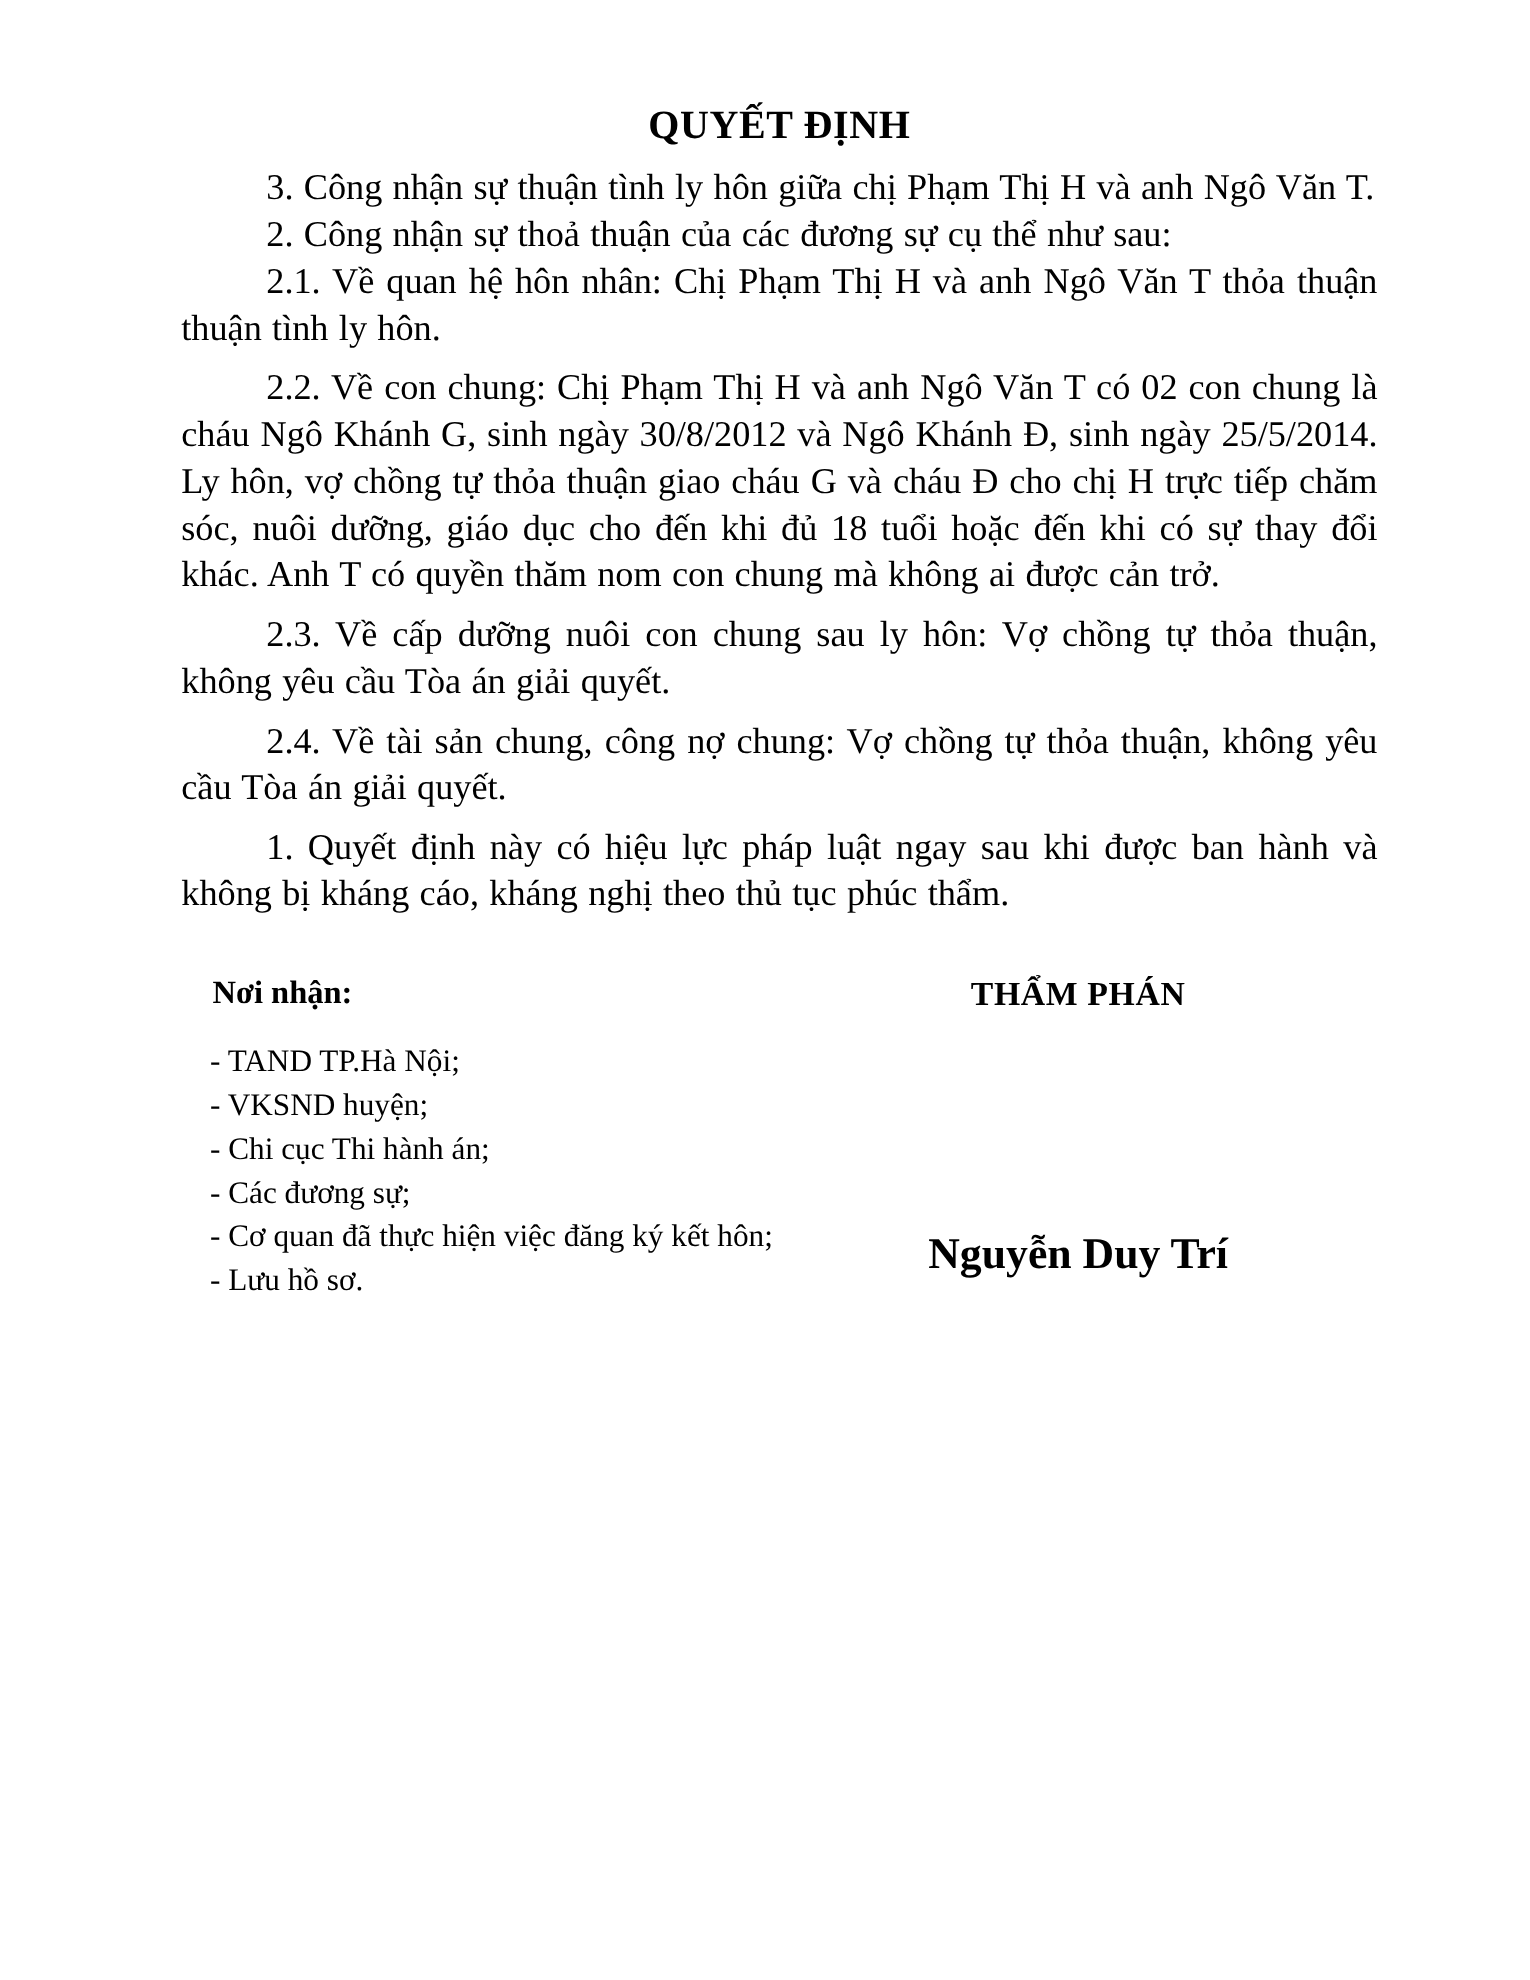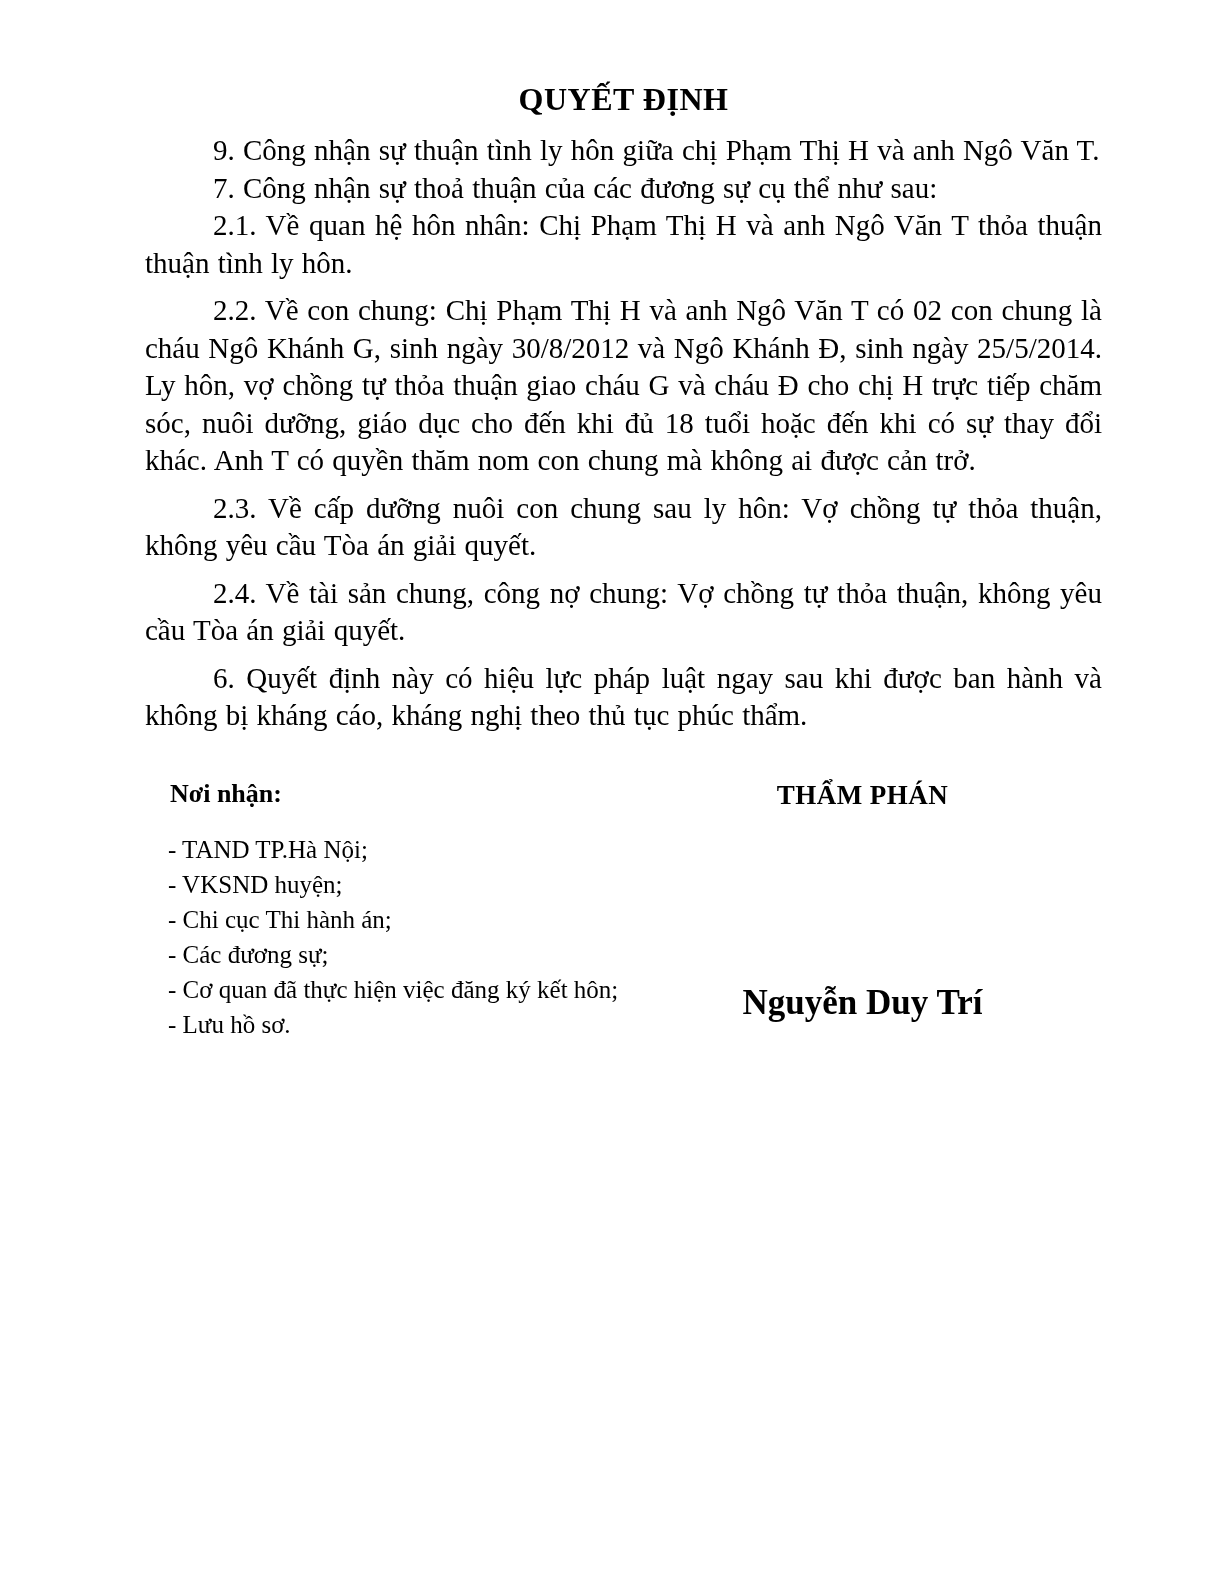--- a/index.html
+++ b/index.html
@@ -90,27 +90,27 @@
 </style>
 </head>
 <body>
 
 <div class="page">
   <div class="content">
 
     <h1 class="doc-title">QUYẾT ĐỊNH</h1>
 
     <div class="doc-body" id="doc-body">
-        <p><span>9. Công nhận sự thuận tình ly hôn giữa chị </span><b>Phạm Thị H</b><span> và anh </span><b>Ngô Văn T</b><span>.</span></p>
-        <p><span>7. Công nhận sự thoả thuận của các đương sự cụ thể như sau</span><b>:</b></p>
+        <p><span>3. Công nhận sự thuận tình ly hôn giữa chị </span><b>Phạm Thị H</b><span> và anh </span><b>Ngô Văn T</b><span>.</span></p>
+        <p><span>2. Công nhận sự thoả thuận của các đương sự cụ thể như sau</span><b>:</b></p>
         <p><span>2.1. Về quan hệ hôn nhân: Chị </span><b>Phạm Thị H</b><span> và anh </span><b>Ngô Văn T</b><span> thỏa thuận thuận tình ly hôn.</span></p>
         <p class="spaced"><span>2.2. Về con chung: Chị Phạm Thị H và anh Ngô Văn T có 02 con chung là cháu Ngô Khánh G, sinh ngày 30/8/2012 và Ngô Khánh Đ, sinh ngày 25/5/2014. Ly hôn, vợ chồng tự thỏa thuận giao cháu G và cháu Đ cho chị H trực tiếp chăm sóc, nuôi dưỡng, giáo dục cho đến khi đủ 18 tuổi hoặc đến khi có sự thay đổi khác. Anh T có quyền thăm nom con chung mà không ai được cản trở.</span></p>
         <p class="spaced"><span>2.3. Về cấp dưỡng nuôi con chung sau ly hôn: Vợ chồng tự thỏa thuận, không yêu cầu Tòa án giải quyết.</span></p>
         <p class="spaced"><span>2.4. Về tài sản chung, công nợ chung: Vợ chồng tự thỏa thuận, không yêu cầu Tòa án giải quyết.</span></p>
-        <p class="spaced"><span>6. Quyết định này có hiệu lực pháp luật ngay sau khi được ban hành và không bị kháng cáo, kháng nghị theo thủ tục phúc thẩm.</span></p>
+        <p class="spaced"><span>1. Quyết định này có hiệu lực pháp luật ngay sau khi được ban hành và không bị kháng cáo, kháng nghị theo thủ tục phúc thẩm.</span></p>
       </div>
 
     <div class="doc-footer">
       <div class="recipients-heading">Nơi nhận:</div>
 
       <ul class="recipients-list" id="recipients-list">
           <li>- TAND TP.Hà Nội;</li>
           <li>- VKSND huyện;</li>
           <li>- Chi cục Thi hành án;</li>
           <li>- Các đương sự;</li>

